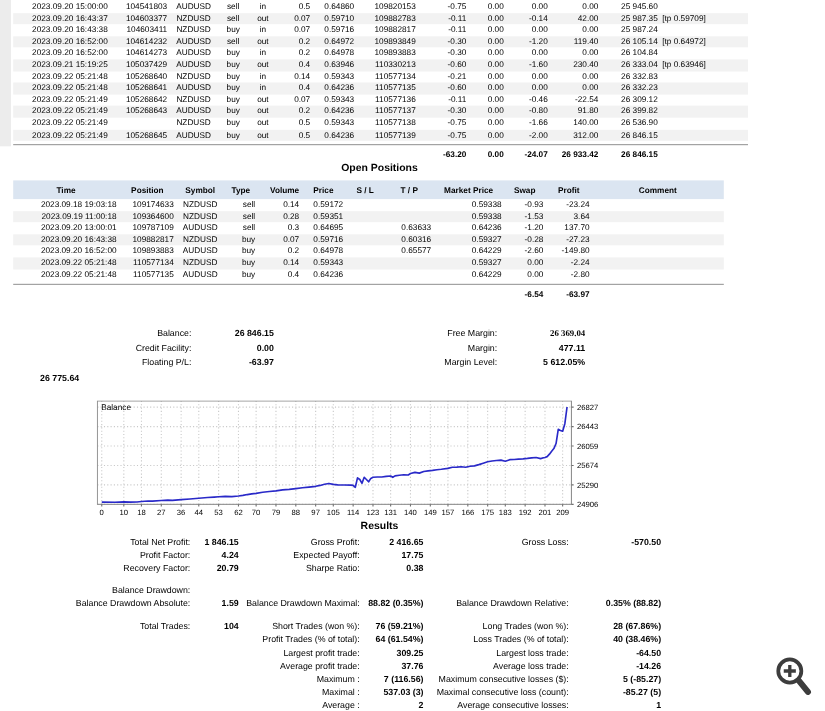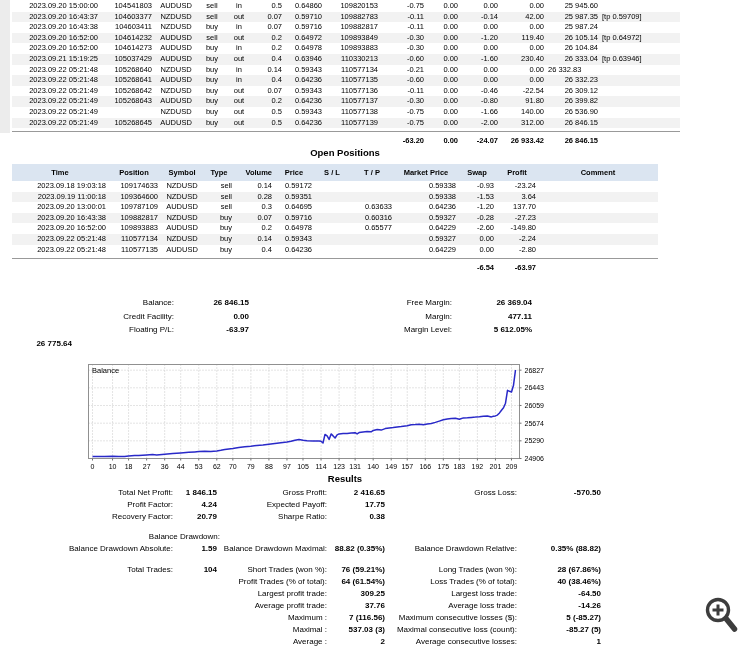--- a/index.html
+++ b/index.html
@@ -132,21 +132,21 @@
         <div class="tcell" style="width: 44px; text-align: center;">NZDUSD</div>
         <div class="tcell" style="width: 28px; text-align: center;">buy</div>
         <div class="tcell" style="width: 26px; text-align: center;">in</div>
         <div class="tcell" style="width: 32px; text-align: right;">0.14</div>
         <div class="tcell" style="width: 40px; text-align: right;">0.59343</div>
         <div class="tcell" style="width: 56px; text-align: right;">110577134</div>
         <div class="tcell" style="width: 46px; text-align: right;">-0.21</div>
         <div class="tcell" style="width: 34px; text-align: right;">0.00</div>
         <div class="tcell" style="width: 40px; text-align: right;">0.00</div>
         <div class="tcell" style="width: 46px; text-align: right;">0.00</div>
-        <div class="tcell" style="width: 54px; text-align: left;">26 332.83</div>
+        <div class="tcell" style="width: 54px; text-align: right;">26 332.83</div>
         <div class="tcell" style="width: 80px; text-align: left;"></div>
       </div>
       <div class="trow stripe">
         <div class="tcell" style="width: 88px; text-align: right;">2023.09.22 05:21:48</div>
         <div class="tcell" style="width: 54px; text-align: right;">105268641</div>
         <div class="tcell" style="width: 44px; text-align: center;">AUDUSD</div>
         <div class="tcell" style="width: 28px; text-align: center;">buy</div>
         <div class="tcell" style="width: 26px; text-align: center;">in</div>
         <div class="tcell" style="width: 32px; text-align: right;">0.4</div>
         <div class="tcell" style="width: 40px; text-align: right;">0.64236</div>
@@ -369,21 +369,21 @@
         <div class="tcell" style="width: 42px; text-align: right;">-63.97</div>
         <div class="tcell" style="width: 120px; text-align: center;"></div>
       </div>
     </div>
 
   <div class="sblock balance-block" style="left:0;top:296px;">
       <div class="srow">
         <div class="scell lab" style="width: 177px;">Balance:</div>
         <div class="scell val" style="width: 75px;">26 846.15</div>
         <div class="scell lab" style="width: 203px;">Free Margin:</div>
-        <div class="scell val" style="width: 80px;">26 369.04</div>
+        <div class="scell val" style="width: 80px; font-family: Liberation Serif, serif;">26 369.04</div>
       </div>
       <div class="srow">
         <div class="scell lab" style="width: 177px;">Credit Facility:</div>
         <div class="scell val" style="width: 75px;">0.00</div>
         <div class="scell lab" style="width: 203px;">Margin:</div>
         <div class="scell val" style="width: 80px;">477.11</div>
       </div>
       <div class="srow">
         <div class="scell lab" style="width: 177px;">Floating P/L:</div>
         <div class="scell val" style="width: 75px;">-63.97</div>
@@ -519,21 +519,21 @@
         <div class="scell val" style="width: 84px;"></div>
       </div>
       <div class="srow">
         <div class="scell lab" style="width: 176px;">Recovery Factor:</div>
         <div class="scell val" style="width: 44px;">20.79</div>
         <div class="scell lab" style="width: 110px;">Sharpe Ratio:</div>
         <div class="scell val" style="width: 58px;">0.38</div>
         <div class="scell lab" style="width: 132px;"></div>
         <div class="scell val" style="width: 84px;"></div>
       </div>
-      <div class="srow" style="margin-top: 8px; padding-left: 47px;">
+      <div class="srow" style="margin-top: 8px;">
         <div class="scell lab" style="width: 176px;">Balance Drawdown:</div>
         <div class="scell val" style="width: 44px;"></div>
         <div class="scell lab" style="width: 110px;"></div>
         <div class="scell val" style="width: 58px;"></div>
         <div class="scell lab" style="width: 132px;"></div>
         <div class="scell val" style="width: 84px;"></div>
       </div>
       <div class="srow">
         <div class="scell lab" style="width: 176px;">Balance Drawdown Absolute:</div>
         <div class="scell val" style="width: 44px;">1.59</div>

